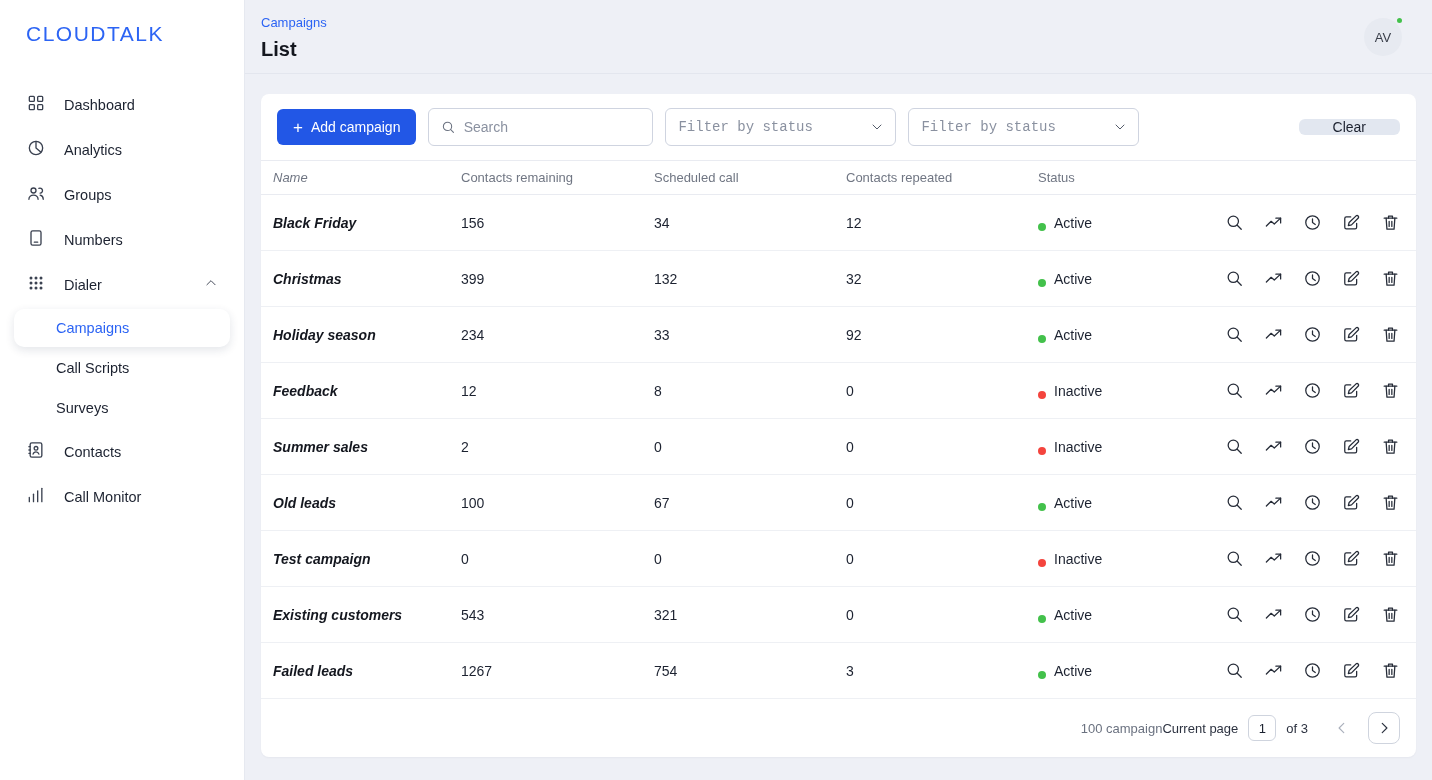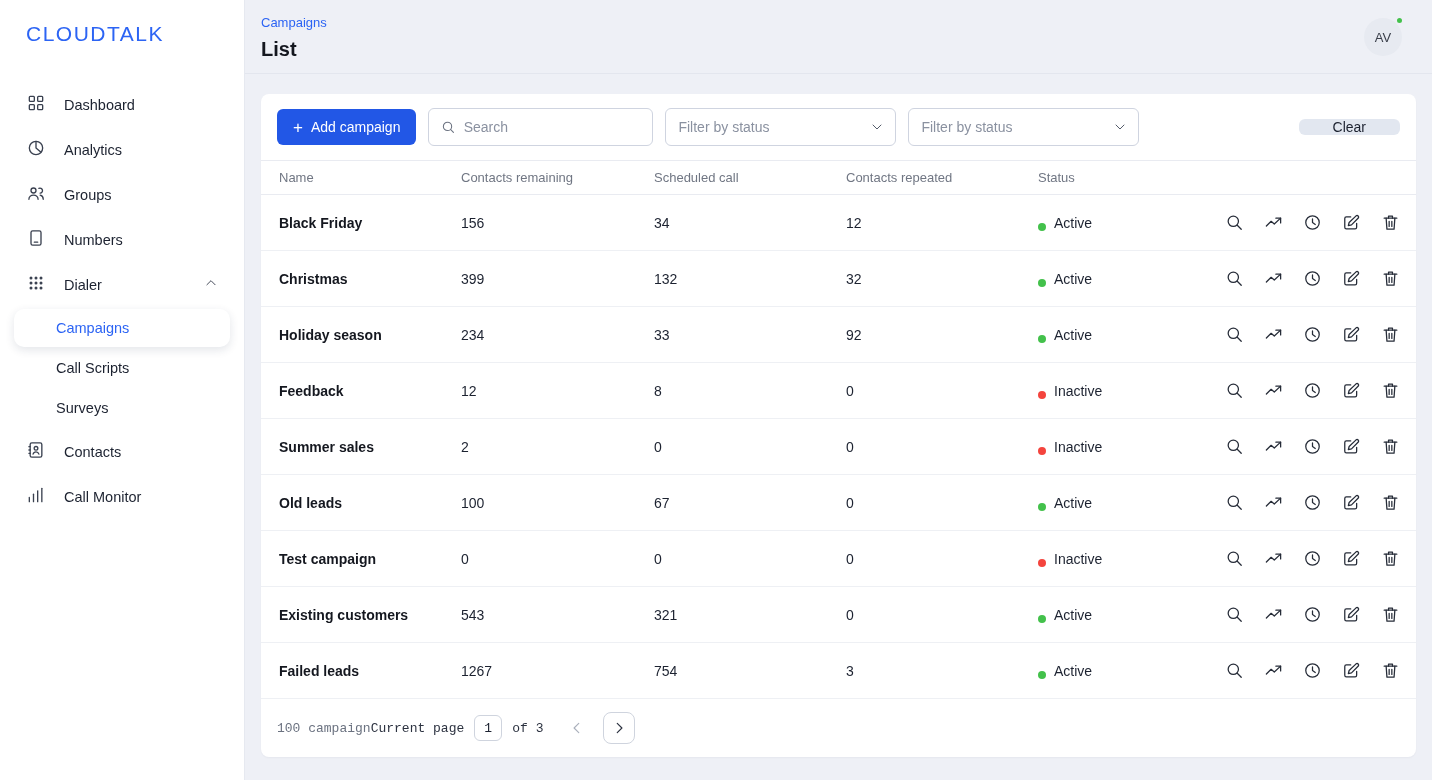--- a/index.html
+++ b/index.html
@@ -29,37 +29,37 @@
   
   .card { background:#fff; border-radius:8px; margin:20px 16px 0 16px; display:flex; flex-direction:column; box-shadow:0 1px 2px rgba(20,25,40,0.04); }
 
   .toolbar { display:flex; align-items:center; gap:12px; padding:14px 16px; }
   .btn-primary { display:flex; align-items:center; gap:8px; background:#2257e6; color:#fff; border:none; border-radius:6px; height:36px; padding:0 16px; font-size:14px; font-weight:500; cursor:pointer; font-family:inherit; }
   .btn-primary .plus { font-size:17px; font-weight:400; line-height:1; }
   .search-box { display:flex; align-items:center; gap:8px; border:1px solid #cfd4e0; border-radius:6px; height:38px; padding:0 12px; width:225px; background:#fff; }
   .search-box svg { width:16px; height:16px; stroke:#6b7280; stroke-width:1.8; fill:none; stroke-linecap:round; }
   .search-box input { border:none; outline:none; font-size:14px; color:#1c2230; width:100%; font-family:inherit; background:transparent; }
   .search-box input::placeholder { color:#8a91a0; }
-  .select { display:flex; align-items:center; justify-content:space-between; border:1px solid #cfd4e0; border-radius:6px; height:38px; padding:0 12px; width:231px; color:#8a91a0; font-size:14px; cursor:pointer; background:#fff; }
+  .select { display:flex; align-items:center; justify-content:space-between; border:1px solid #cfd4e0; border-radius:6px; height:38px; padding:0 12px; width:231px; color:#8a91a0; font-size:14px; cursor:pointer; background:#fff;font-family:Liberation Mono, monospace; }
   .select svg { width:12px; height:12px; stroke:#555c6a; stroke-width:2; fill:none; stroke-linecap:round; stroke-linejoin:round; }
   .btn-clear { margin-left:auto; background:#e2e7f0; border:none; border-radius:6px; height:16px; padding:0 34px; font-size:14px; color:#1c2230; font-weight:500; cursor:pointer; font-family:inherit; }
 
   table { width:100%; border-collapse:collapse; table-layout:fixed; }
   thead th { text-align:left; font-weight:400; font-size:13px; color:#707683; padding:9px 8px; border-top:1px solid #e9ebf1; border-bottom:1px solid #e9ebf1; }
-  thead th:first-child, tbody td:first-child { padding-left:18px; }
+  thead th:first-child, tbody td:first-child { padding-left:12px;font-style:italic; }
   tbody td { padding:18px 8px; border-bottom:1px solid #eef0f4; font-size:14px; color:#1c2230; }
   td.c-name { font-weight:700; color:#14171f; }
   .status { display:flex; align-items:flex-end; gap:8px; }
   .dot { width:8px; height:8px; border-radius:50%; flex-shrink:0; }
   td.actions { padding-right:16px; }
   .actions-inner { display:flex; justify-content:flex-end; gap:20px; }
   .icon-btn { background:none; border:none; padding:0; cursor:pointer; line-height:0; }
   .icon-btn svg { width:19px; height:19px; stroke:#262c38; stroke-width:1.6; fill:none; stroke-linecap:round; stroke-linejoin:round; }
 
-  .card-footer { display:flex; align-items:center; justify-content:flex-start; padding:13px 16px;font-family:Liberation Mono, monospace; }
+  .card-footer { display:flex; align-items:center; justify-content:flex-end; padding:13px 16px; }
   .count-text { font-size:13px; color:#6b7280; }
   .pager { display:flex; align-items:center; gap:10px; }
   .pager-label { font-size:13px; color:#2c3240; }
   .page-input { width:28px; height:26px; border:1px solid #cfd4de; border-radius:6px; text-align:center; font-size:13px; color:#1c2230; font-family:inherit; }
   .of-text { font-size:13px; color:#2c3240; margin-right:8px; }
   .pg-btn { width:32px; height:32px; display:flex; align-items:center; justify-content:center; background:none; border:none; cursor:pointer; border-radius:8px; }
   .pg-btn svg { width:14px; height:14px; fill:none; stroke-width:2; stroke-linecap:round; stroke-linejoin:round; }
   .pg-prev svg { stroke:#aab0bc; }
   .pg-next { border:1px solid #cfd4de; }
   .pg-next svg { stroke:#2c3240; }

